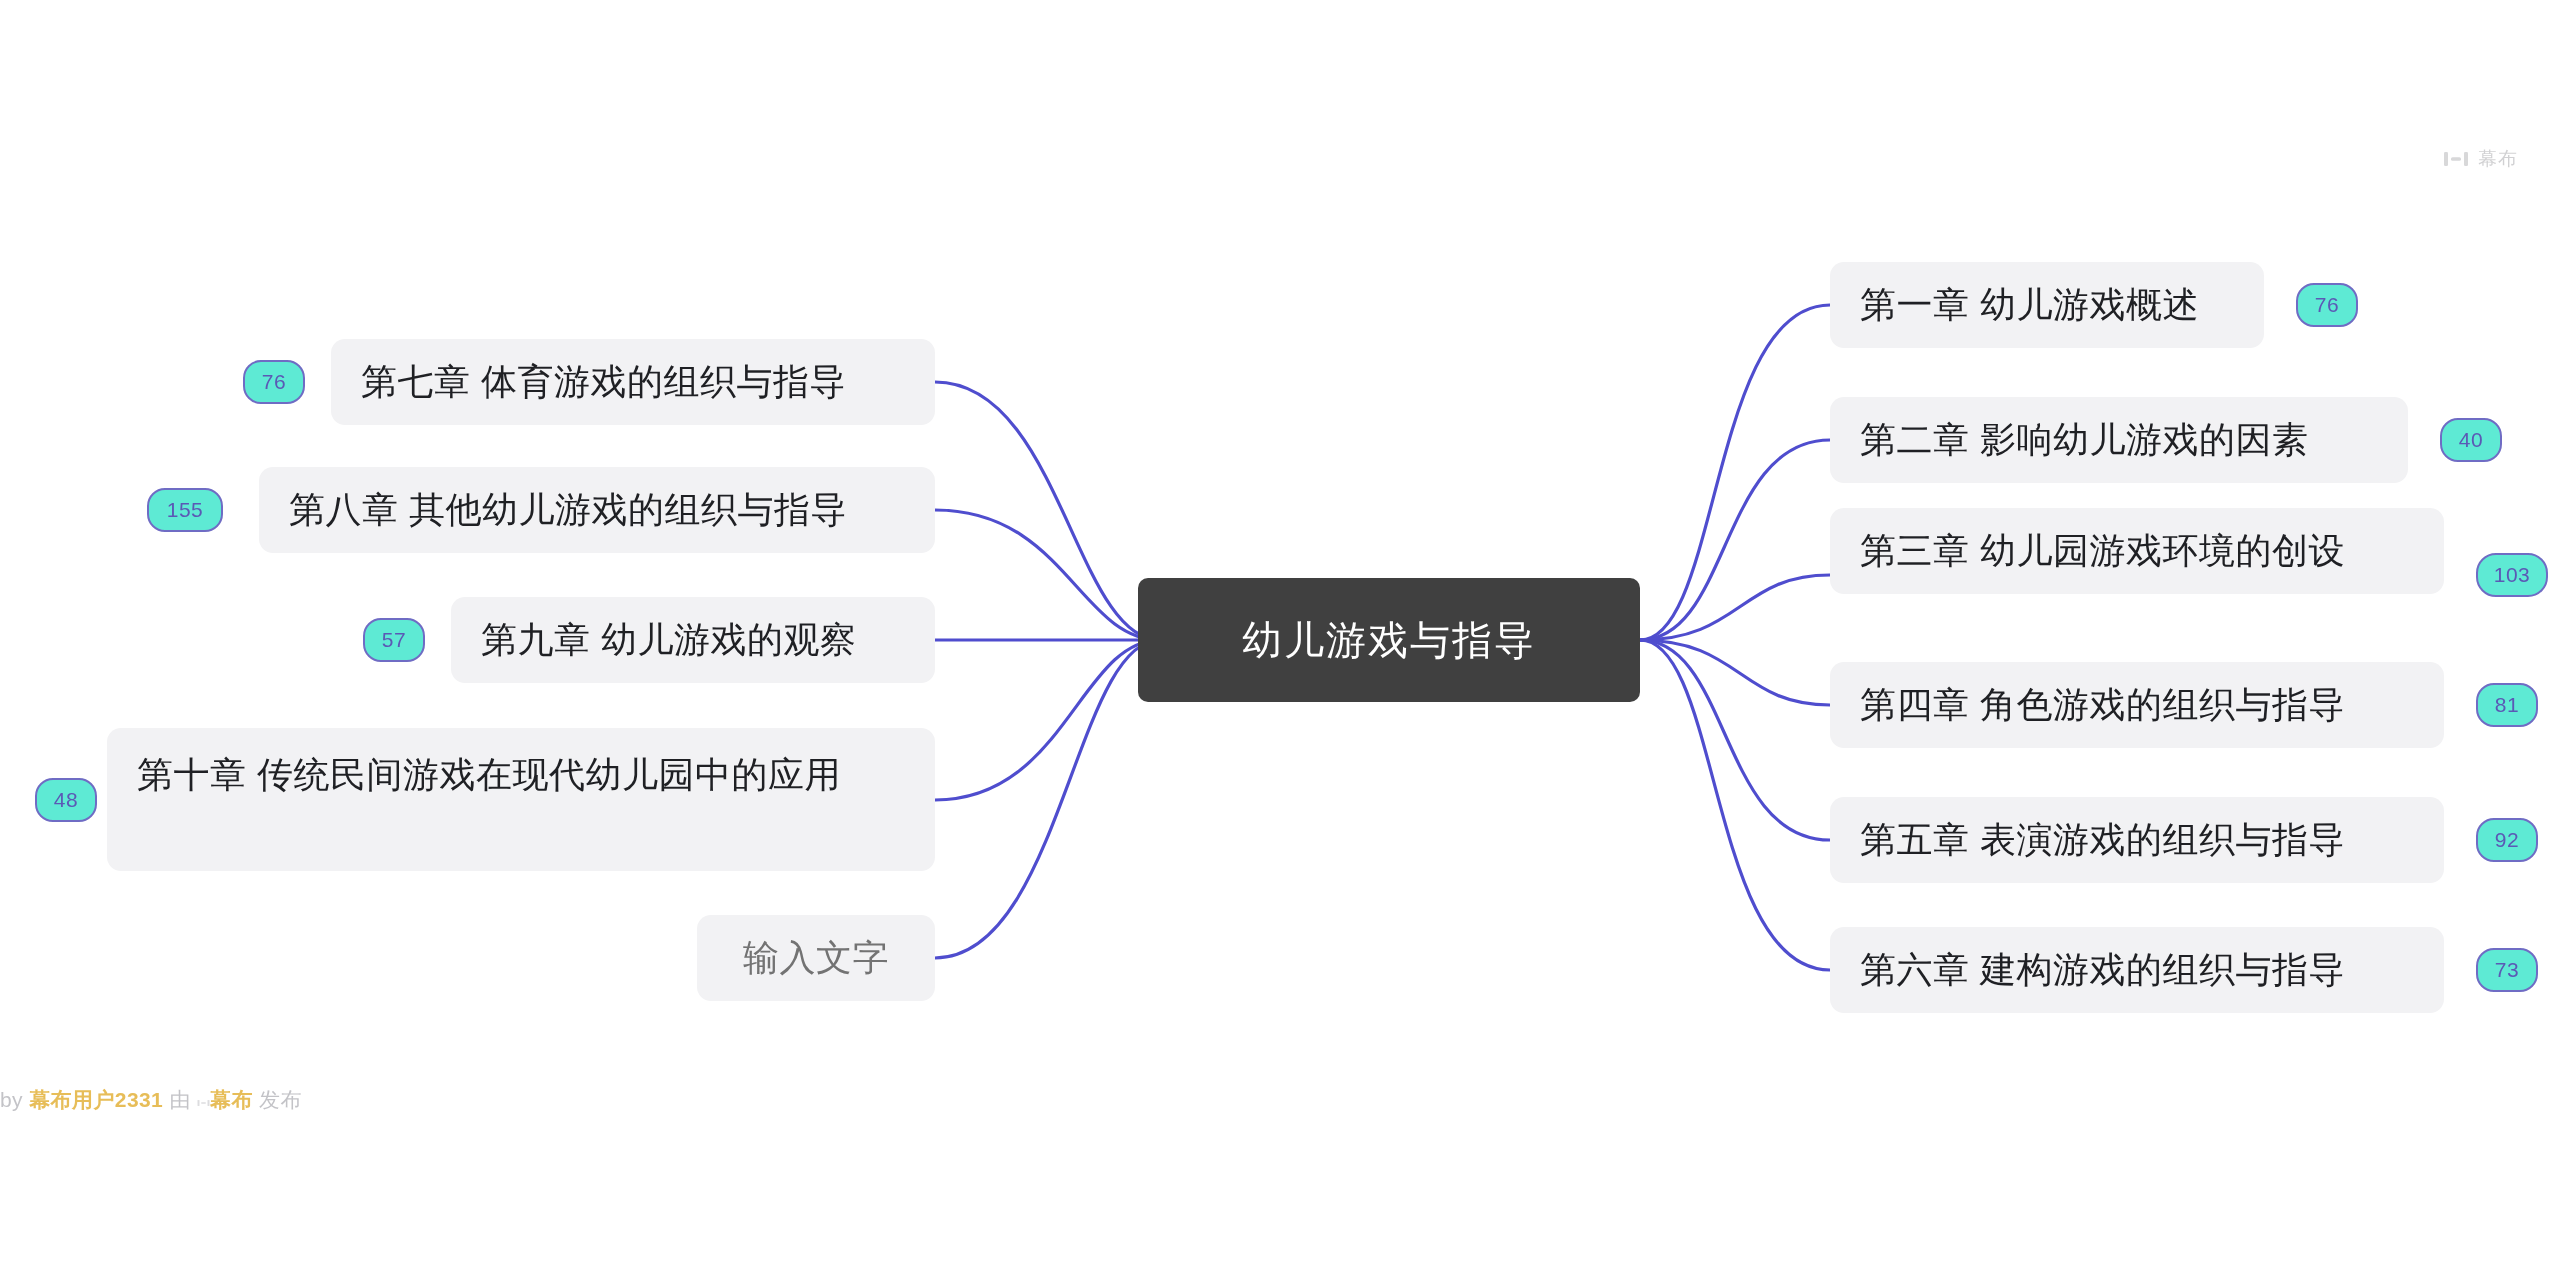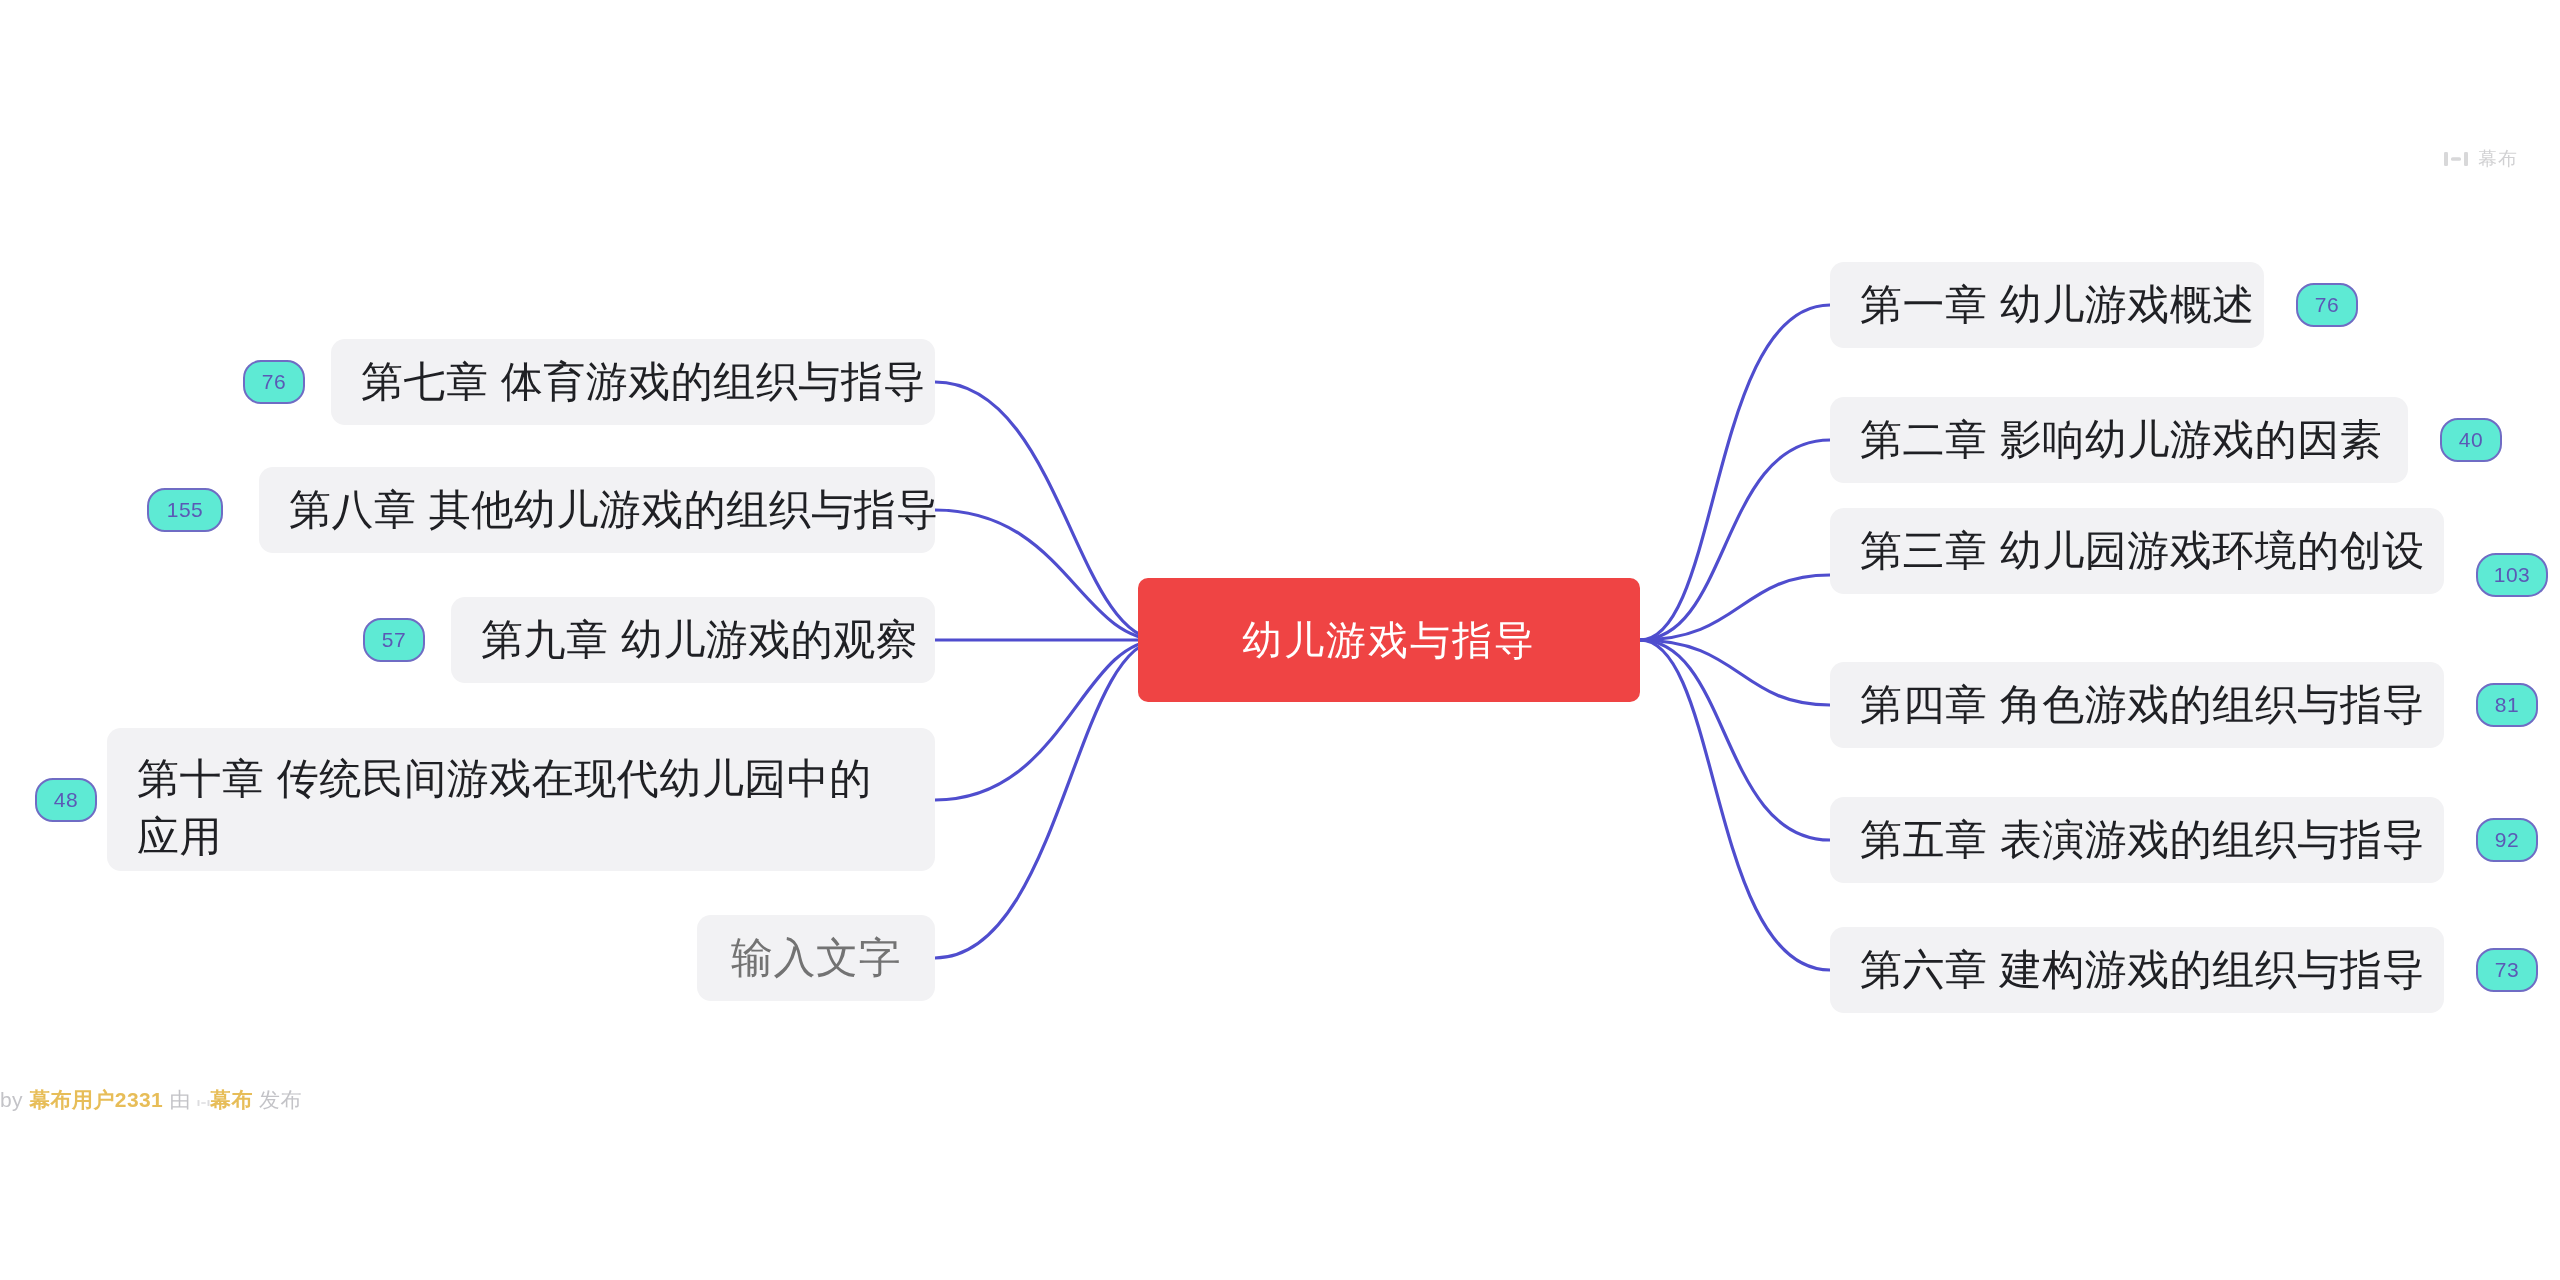--- a/index.html
+++ b/index.html
@@ -15,32 +15,32 @@
   svg.links{position:absolute;left:0;top:0;width:2560px;height:1280px;pointer-events:none;}
 
   .node{
     position:absolute;
     background:#f2f2f4;
     border-radius:14px;
     box-sizing:border-box;
     display:flex;
     align-items:center;
     color:#1f2024;
-    font-size:42px;
+    font-size:36px;
     line-height:1.38;
     letter-spacing:0.5px;
     padding:18px 30px;
     white-space:nowrap;
   }
   .node.wrap{white-space:normal;}
   .node .label{display:block;}
 
   .node-root{
     position:absolute;
-    background:#ef4444;
+    background:#404040;
     border-radius:10px;
     color:#ffffff;
     font-size:40px;
     letter-spacing:2px;
     display:flex;align-items:center;justify-content:center;
     box-sizing:border-box;
     white-space:nowrap;
   }
 
   .placeholder{color:#737373;}

